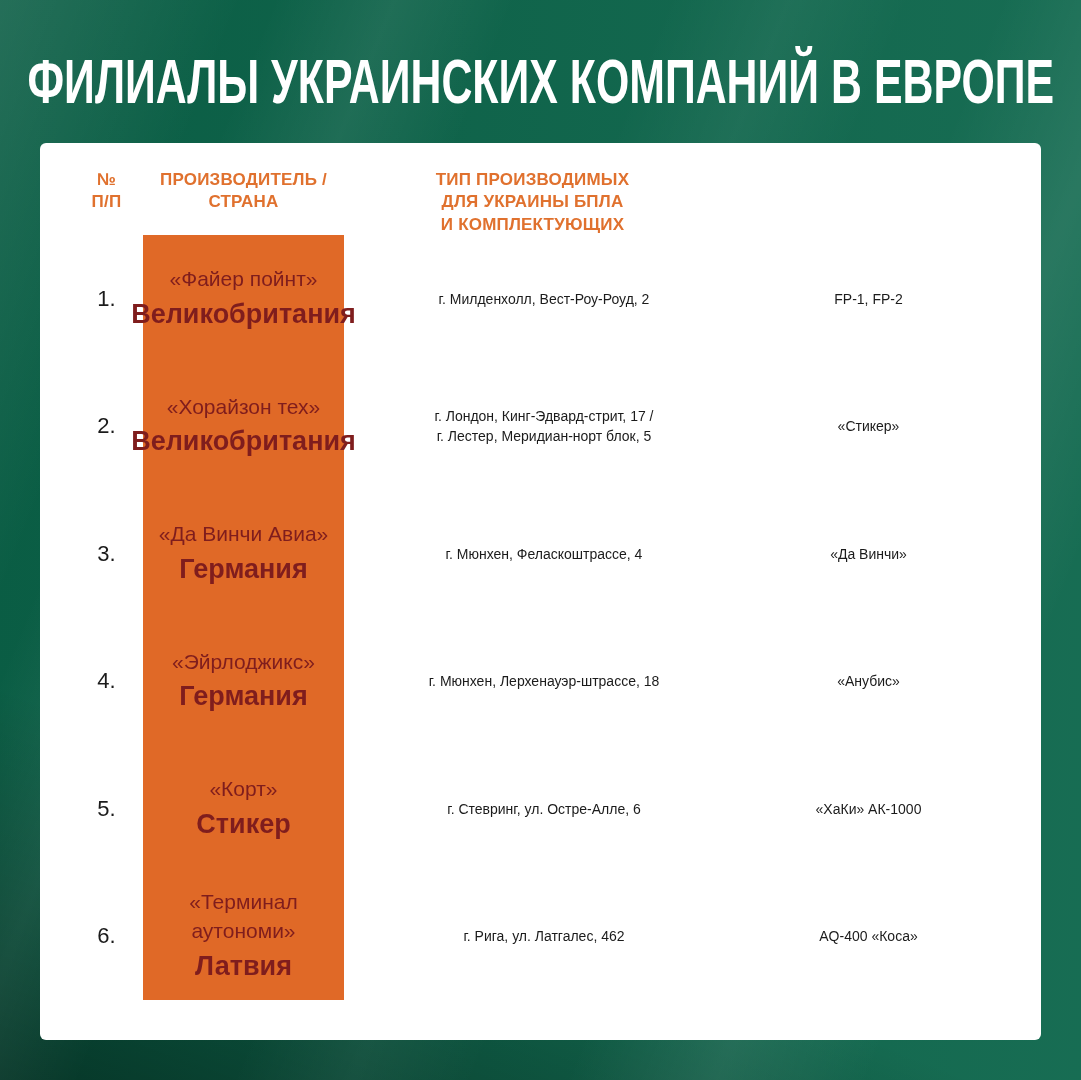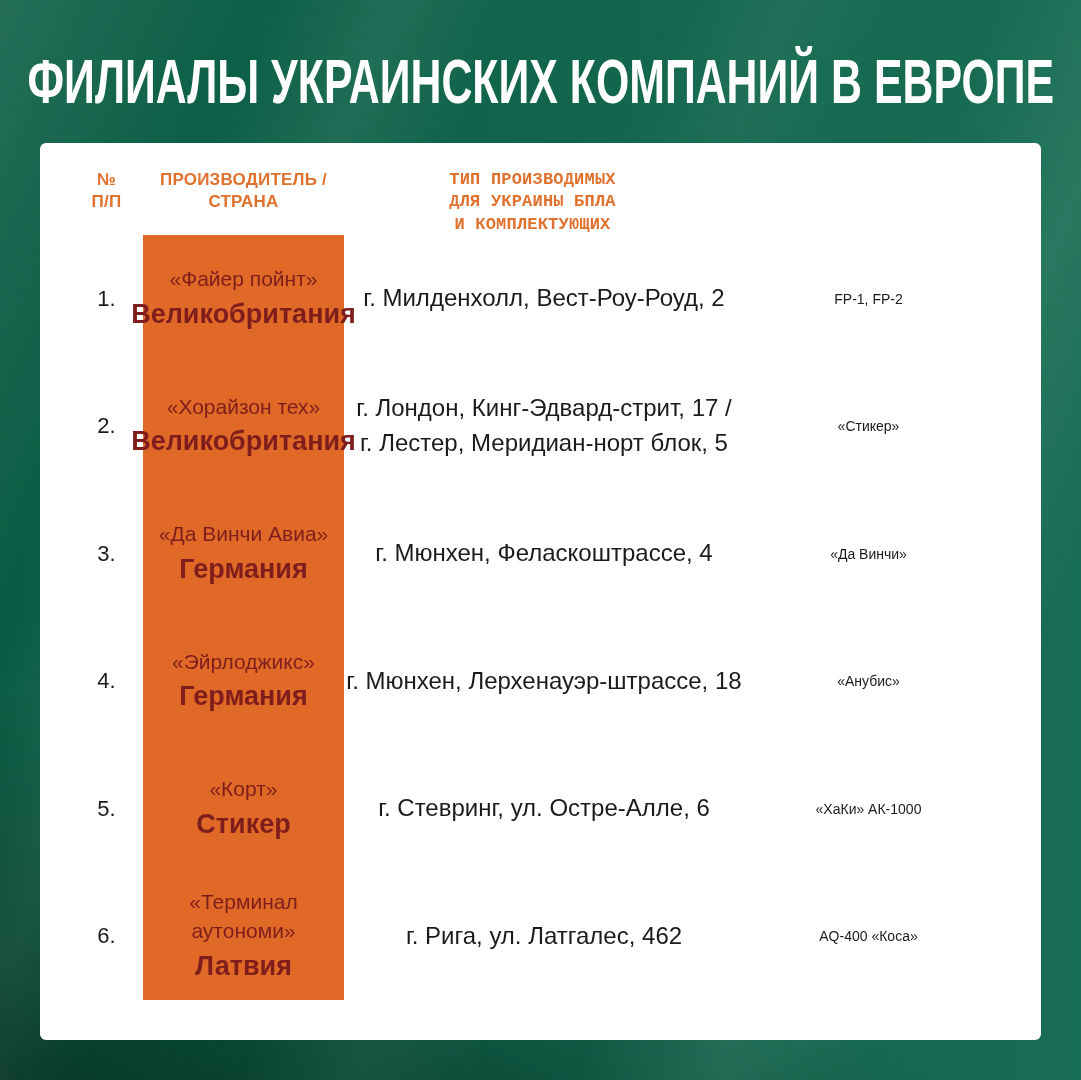--- a/index.html
+++ b/index.html
@@ -65,21 +65,21 @@
     padding-top: 26px;
     text-align: center;
     font-size: 17px;
     font-weight: 700;
     line-height: 1.32;
     color: #E0712E;
     white-space: pre-line;
     letter-spacing: 0.2px;
   }
   .th-num  { padding-left: 30px; }
-  .th-type { padding-right: 23px; font-family: Liberation Mono, monospace; }
+  .th-type { padding-right: 23px; }
 
   .tbody { position: relative; height: 765px; }
   .trow { height: 127.5px; }
 
   .cell {
     display: flex;
     align-items: center;
     justify-content: center;
     text-align: center;
     color: #1B1B1B;
@@ -93,21 +93,21 @@
   .c-producer {
     flex-direction: column;
     padding: 0 14px;
     color: #7f1d1d;
     line-height: 1.4;
   }
   .pname   { font-size: 21px; font-weight: 400; }
   .pcountry{ font-size: 27px; font-weight: 700; margin-top: 2px; }
 
   .c-address {
-    font-size: 24px;
+    font-size: 14px;
     line-height: 1.45;
     white-space: pre-line;
     padding: 0 2px;
   }
 
   .c-type {
     font-size: 14px;
     padding-right: 48px;
   }
 </style>

